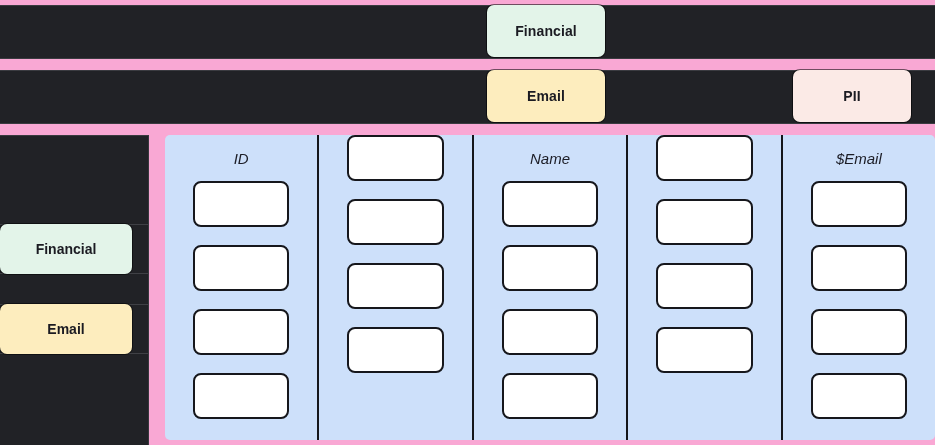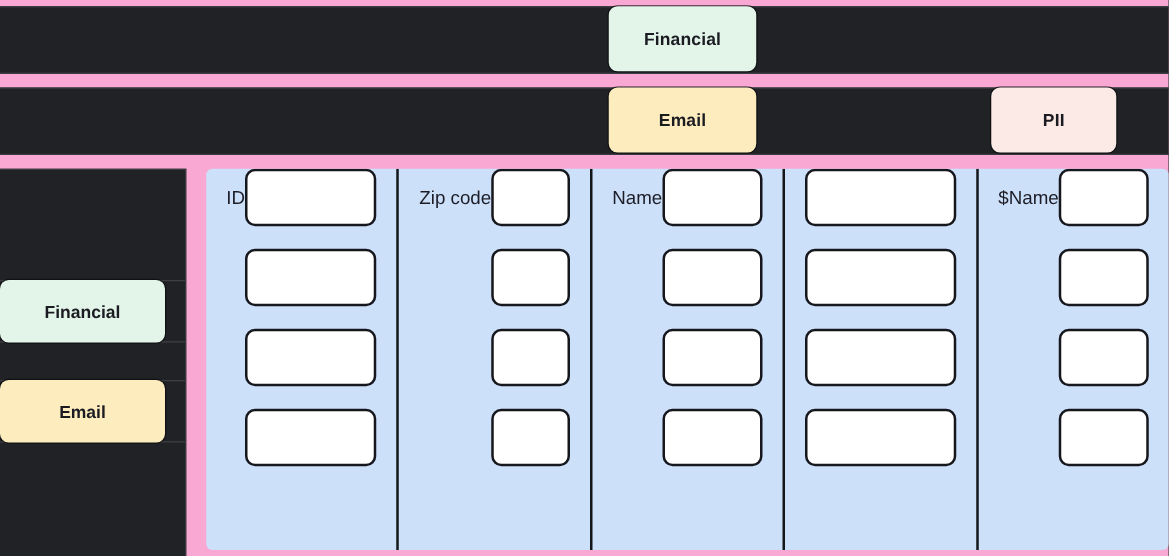--- a/index.html
+++ b/index.html
@@ -53,21 +53,21 @@
     width: 118px; height: 52px;
     background: #e3f4e9;
   }
   #pill-email-top {
     left: 487px; top: 70px;
     width: 118px; height: 52px;
     background: #fdedbe;
   }
   #pill-pii-top {
     left: 793px; top: 70px;
-    width: 100px; height: 52px;
+    width: 118px; height: 52px;
     background: #fbeae6;
   }
 
   
   #sidebar {
     position: absolute;
     left: 0; top: 135px;
     width: 148px; height: 310px;
     background: #212226;
     border-top: 1px solid #3a3b40;
@@ -113,24 +113,25 @@
     background: #cde0fa;
     border-radius: 5px;
     display: flex;
     overflow: hidden;
   }
   .column {
     position: relative;
     flex: 1 1 0;
     box-sizing: border-box;
     border-right: 2px solid #15161a;
-    padding: 0 16px;
-    display: flex;
-    flex-direction: row;
+    padding: 0 28px;
+    display: flex;
+    flex-direction: column;
     align-items: stretch;
+    font-style: italic;
   }
   .column:last-child { border-right: none; }
 
   .col-header {
     height: 46px;
     display: flex;
     align-items: center;
     justify-content: center;
     font-size: 15px;
     color: #1c1d26;
@@ -178,21 +179,20 @@
       <div class="col-header">ID</div>
       <div class="cells">
         <div class="cell"></div>
         <div class="cell"></div>
         <div class="cell"></div>
         <div class="cell"></div>
       </div>
     </div>
 
     <div class="column">
-      <div class="col-header">Zip code</div>
       <div class="cells">
         <div class="cell"></div>
         <div class="cell"></div>
         <div class="cell"></div>
         <div class="cell"></div>
       </div>
     </div>
 
     <div class="column">
       <div class="col-header">Name</div>
@@ -207,21 +207,21 @@
     <div class="column">
       <div class="cells">
         <div class="cell"></div>
         <div class="cell"></div>
         <div class="cell"></div>
         <div class="cell"></div>
       </div>
     </div>
 
     <div class="column">
-      <div class="col-header">$Name</div>
+      <div class="col-header">$Email</div>
       <div class="cells">
         <div class="cell"></div>
         <div class="cell"></div>
         <div class="cell"></div>
         <div class="cell"></div>
       </div>
     </div>
 
   </div>
 </div>

